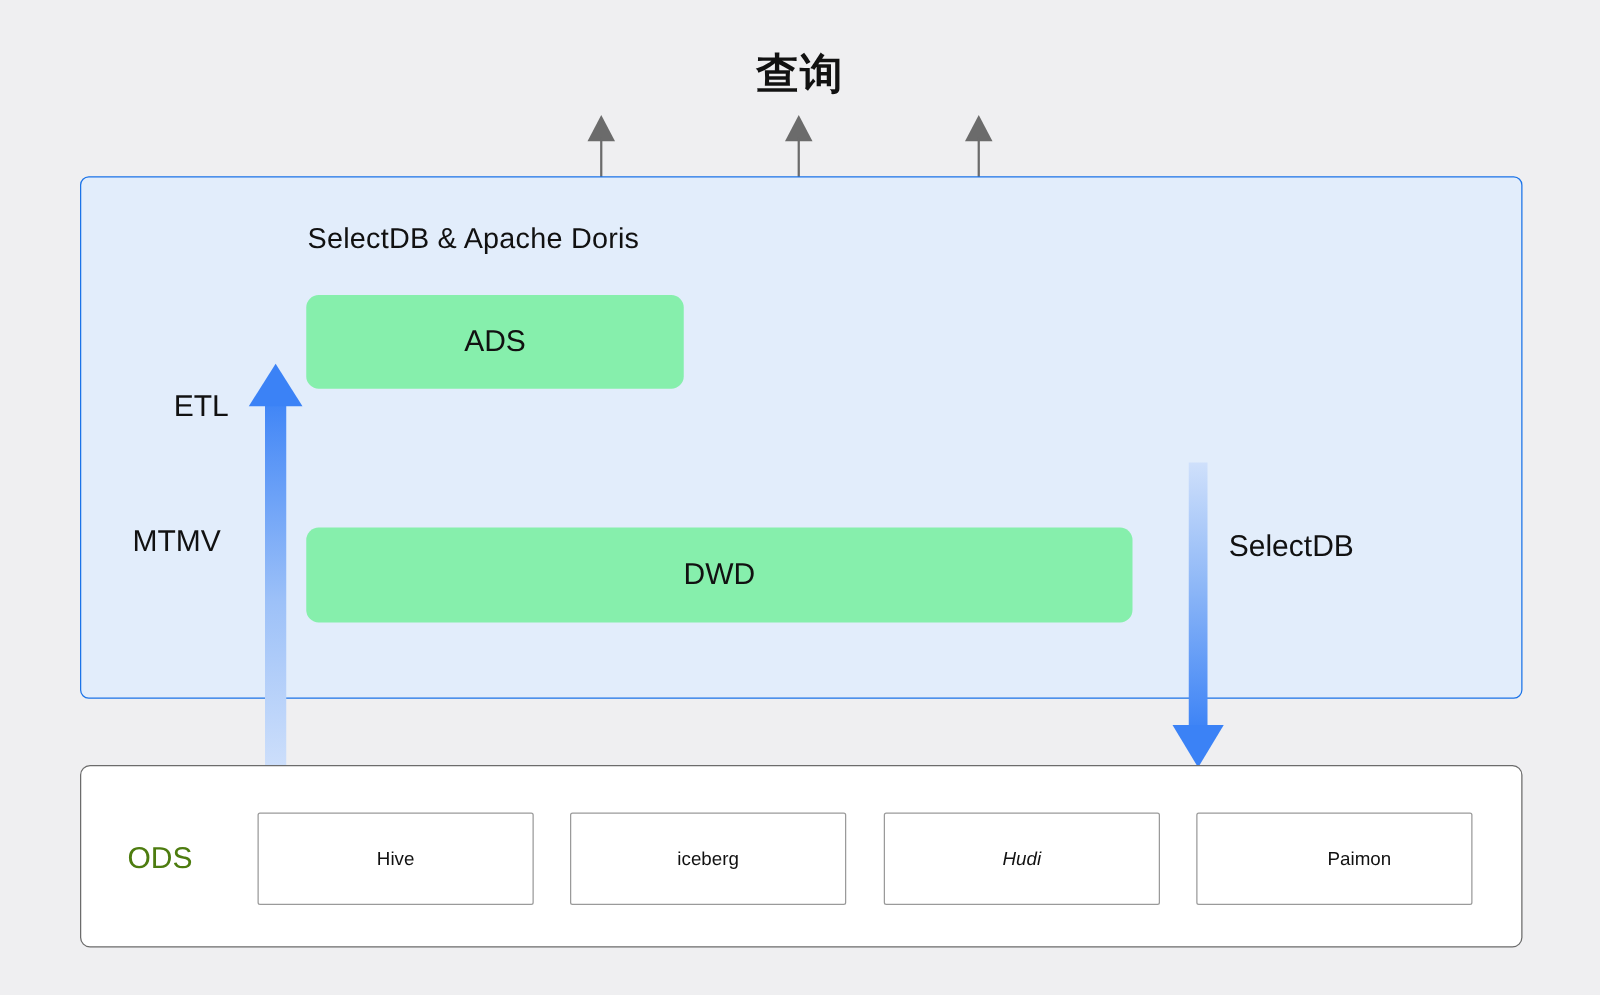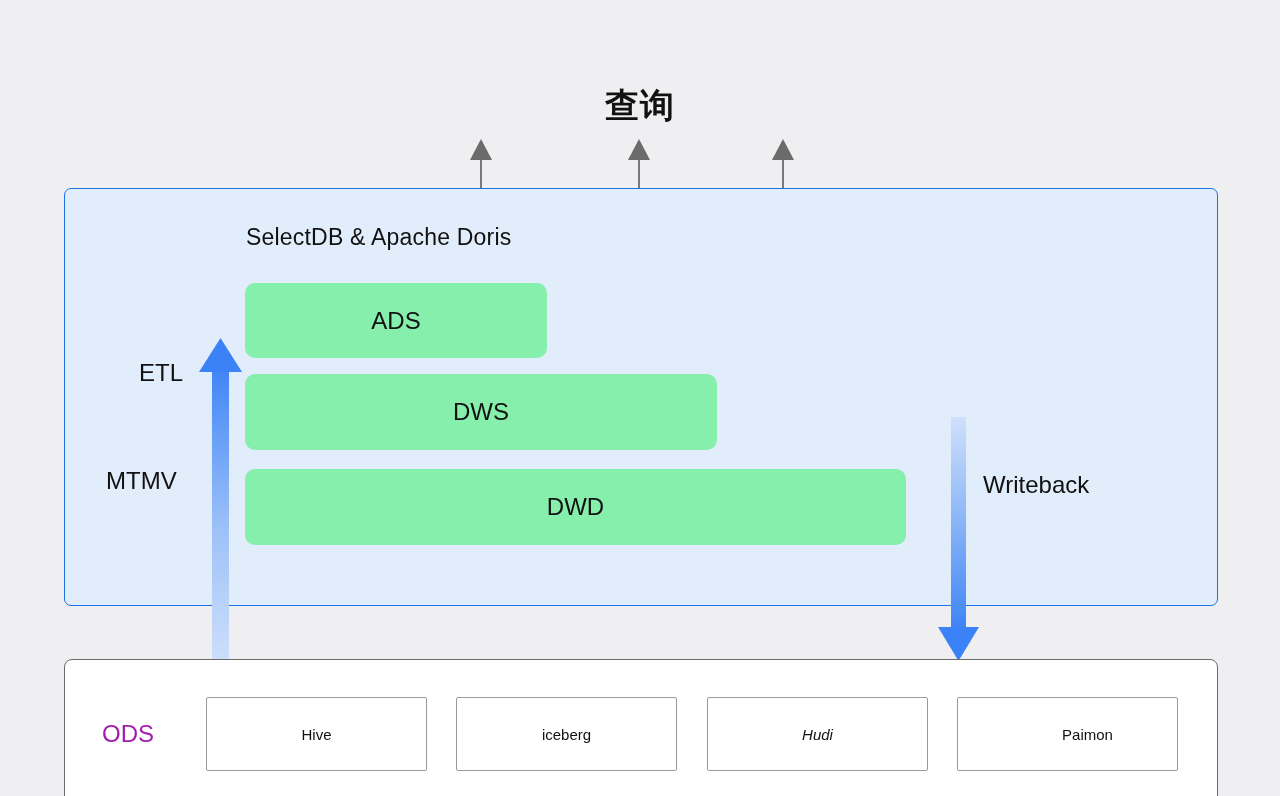--- a/index.html
+++ b/index.html
@@ -11,21 +11,20 @@
     height: 796px;
     background: #efeff1;
     font-family: "Liberation Sans", sans-serif;
     color: #111111;
     overflow: hidden;
   }
   #canvas {
     position: relative;
     width: 1280px;
     height: 603px;
-    margin-top: 47px;
   }
 
   
   .query-title {
     position: absolute;
     left: 0;
     top: 36px;
     width: 1280px;
     text-align: center;
     font-size: 34px;
@@ -104,21 +103,21 @@
     background: #ffffff;
     border: 1.3px solid #6b6b6b;
     border-radius: 8px;
     box-sizing: border-box;
   }
   .ods-label {
     position: absolute;
     left: 102px;
     top: 673px;
     font-size: 24px;
-    color: #a21caf;
+    color: #4d7c0f;
   }
   .src-box {
     position: absolute;
     top: 650px;
     width: 221px;
     height: 74px;
     background: #ffffff;
     border: 1.1px solid #9a9a9a;
     border-radius: 2px;
     box-sizing: border-box;
@@ -179,30 +178,27 @@
         <stop offset="100%" stop-color="#3b82f6"></stop>
       </linearGradient>
     </defs>
     <rect x="16" y="2" width="15" height="216" fill="url(#gradDown)"></rect>
     <polygon points="23.5,246 3,212 44,212" fill="#3b82f6"></polygon>
   </svg>
 
   <div class="layer-box layer-ads">
     <span>ADS</span>
   </div>
-  <div class="layer-box layer-dws">
-    <span>DWS</span>
-  </div>
   <div class="layer-box layer-dwd">
     <span>DWD</span>
   </div>
 
   <div class="side-label label-etl">ETL</div>
   <div class="side-label label-mtmv">MTMV</div>
-  <div class="side-label label-writeback">Writeback</div>
+  <div class="side-label label-writeback">SelectDB</div>
 
   <div class="ods-panel"></div>
   <div class="ods-label">ODS</div>
 
   <div class="src-box src-0">
     <span>Hive</span>
   </div>
   <div class="src-box src-1">
     <span>iceberg</span>
   </div>

